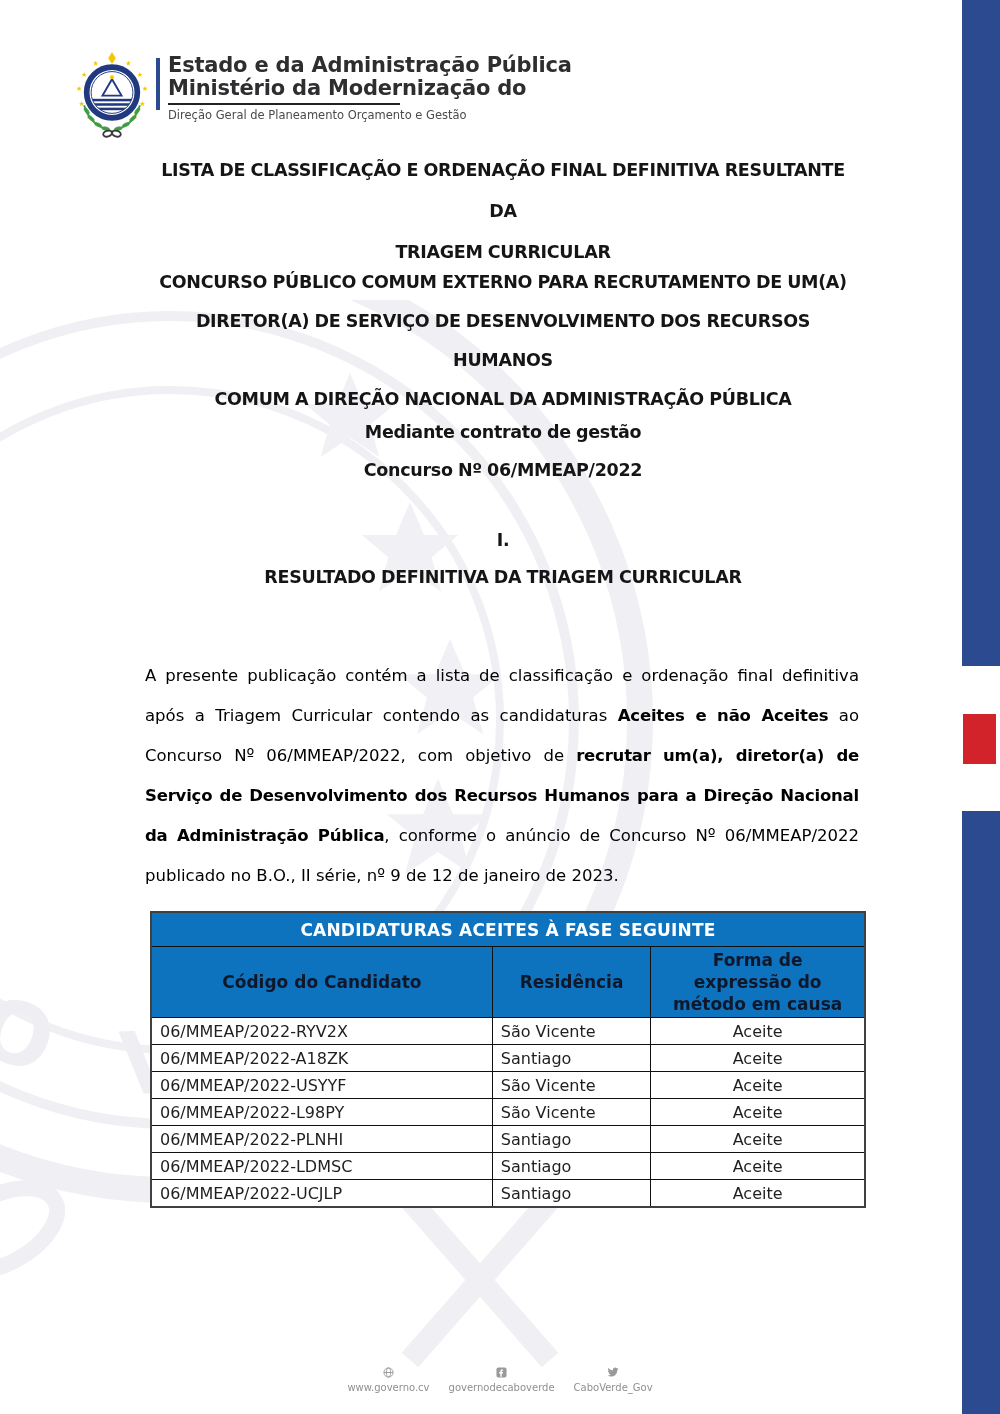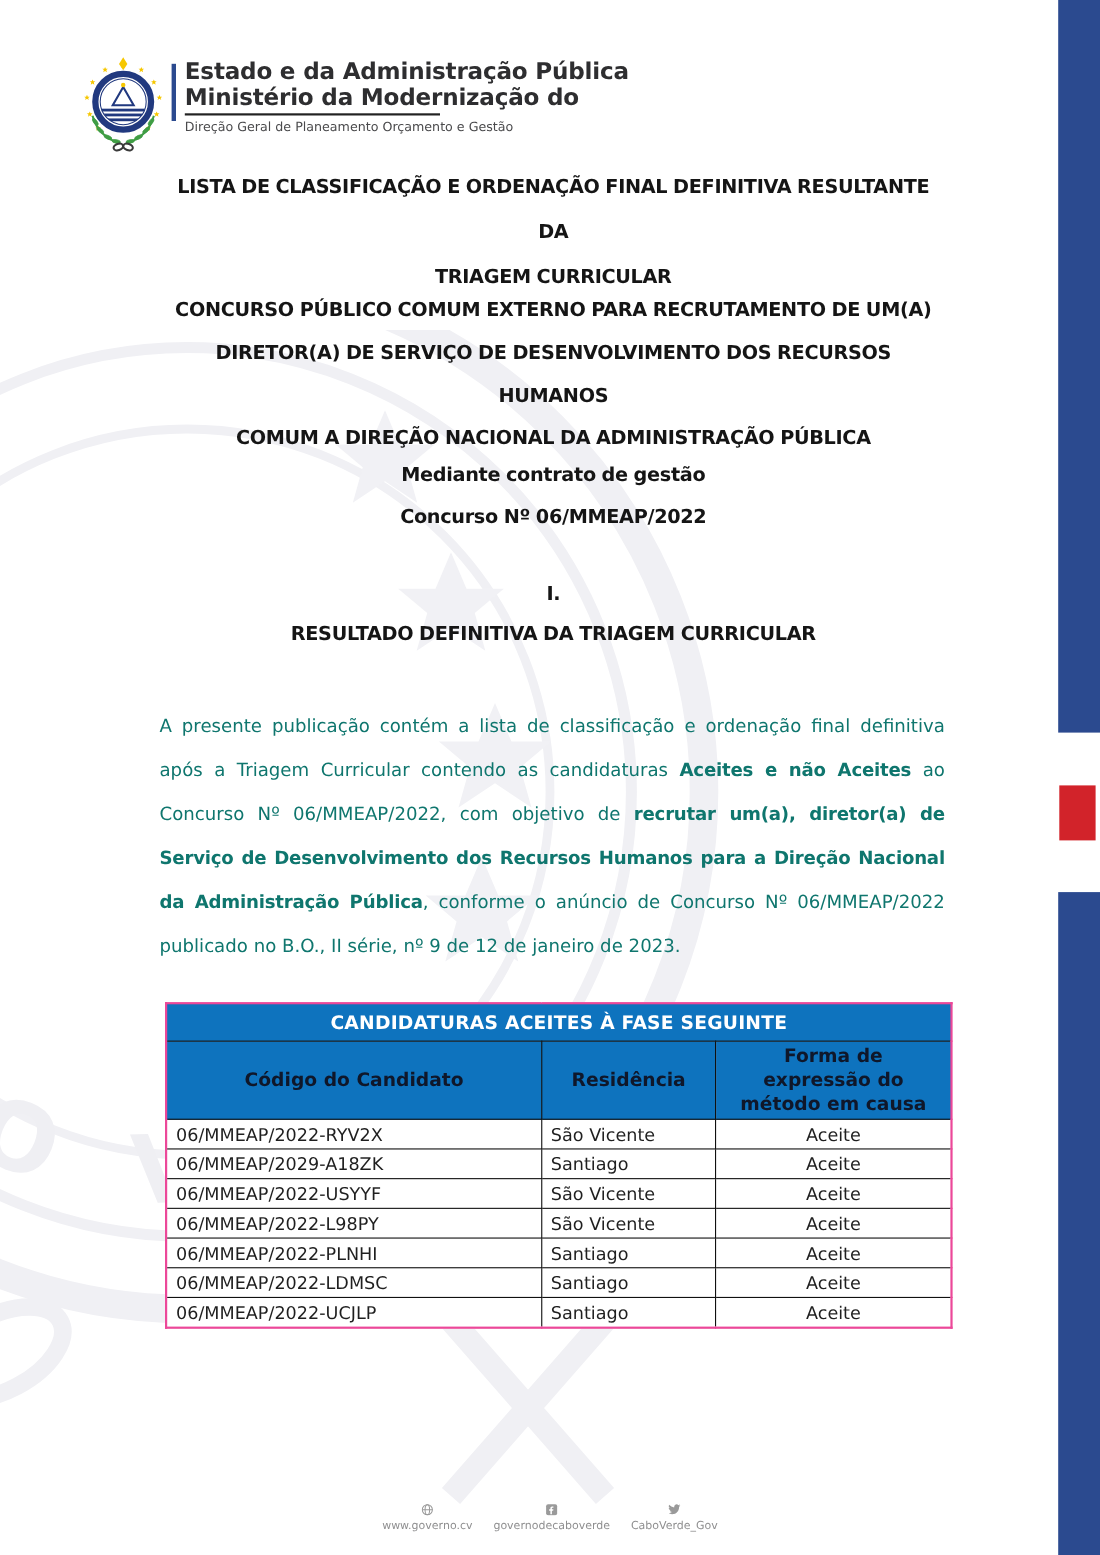--- a/index.html
+++ b/index.html
@@ -25,27 +25,27 @@
   
   .center-block{position:absolute;left:145px;width:716px;text-align:center;z-index:1;}
   .doc-h{font-weight:bold;font-size:17.5px;letter-spacing:-0.3px;word-spacing:-0.5px;color:#151515;}
   .h-main{top:150px;line-height:41px;}
   .h-concurso{top:263px;line-height:39px;}
   .h-contract{top:413px;line-height:38px;font-size:17.5px;text-align:center;}
   .h-section-number{top:530px;}
   .h-section-title{top:567px;}
   
   .paragraph{
-    position:absolute;left:145px;top:640px;width:714px;z-index:1;
-    font-size:16.5px;line-height:40px;text-align:justify;color:#0f766e;
+    position:absolute;left:145px;top:656px;width:714px;z-index:1;
+    font-size:16.5px;line-height:40px;text-align:justify;color:#000000;
   }
   .paragraph strong{letter-spacing:-0.2px;}
   
   .table-wrap{position:absolute;left:150px;top:911px;width:716px;z-index:1;}
-  table.cand{border-collapse:collapse;width:100%;border:2px solid #ec4899;background:#fff;}
+  table.cand{border-collapse:collapse;width:100%;border:2px solid #404040;background:#fff;}
   table.cand th,table.cand td{border:1px solid #101010;}
   .tbl-title{
     height:31px;color:#fff;font-weight:bold;font-size:17px;text-align:center;
     letter-spacing:0.2px;
   }
   .tbl-colhead{
     color:#0f172a;font-weight:bold;font-size:17px;text-align:center;height:54px;
     line-height:1.3;padding:2px 10px;
   }
   td.c-code{width:47.8%;padding:1px 8px;font-size:16px;height:24px;}
@@ -195,21 +195,21 @@
         <th class="tbl-colhead" style="background:#0e73be;">Forma de expressão do método em causa</th>
       </tr>
     </thead>
     <tbody>
         <tr>
           <td class="c-code">06/MMEAP/2022-RYV2X</td>
           <td class="c-res">São Vicente</td>
           <td class="c-forma">Aceite</td>
         </tr>
         <tr>
-          <td class="c-code">06/MMEAP/2029-A18ZK</td>
+          <td class="c-code">06/MMEAP/2022-A18ZK</td>
           <td class="c-res">Santiago</td>
           <td class="c-forma">Aceite</td>
         </tr>
         <tr>
           <td class="c-code">06/MMEAP/2022-USYYF</td>
           <td class="c-res">São Vicente</td>
           <td class="c-forma">Aceite</td>
         </tr>
         <tr>
           <td class="c-code">06/MMEAP/2022-L98PY</td>

